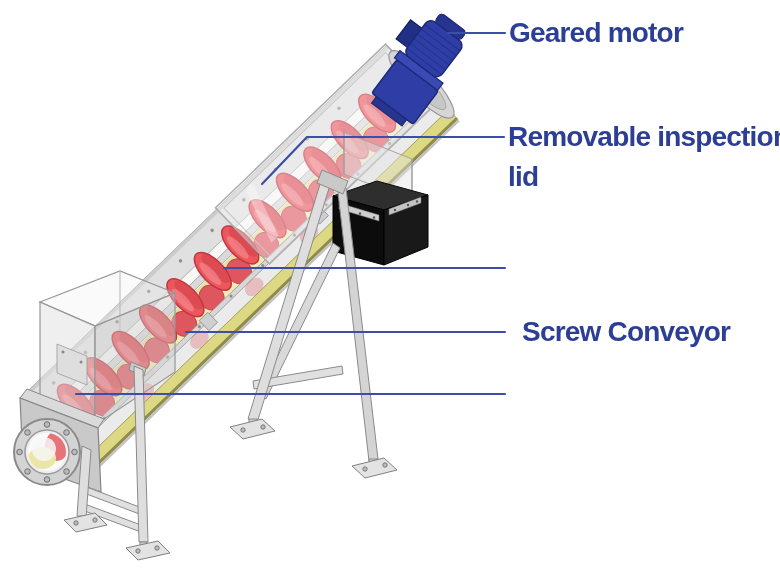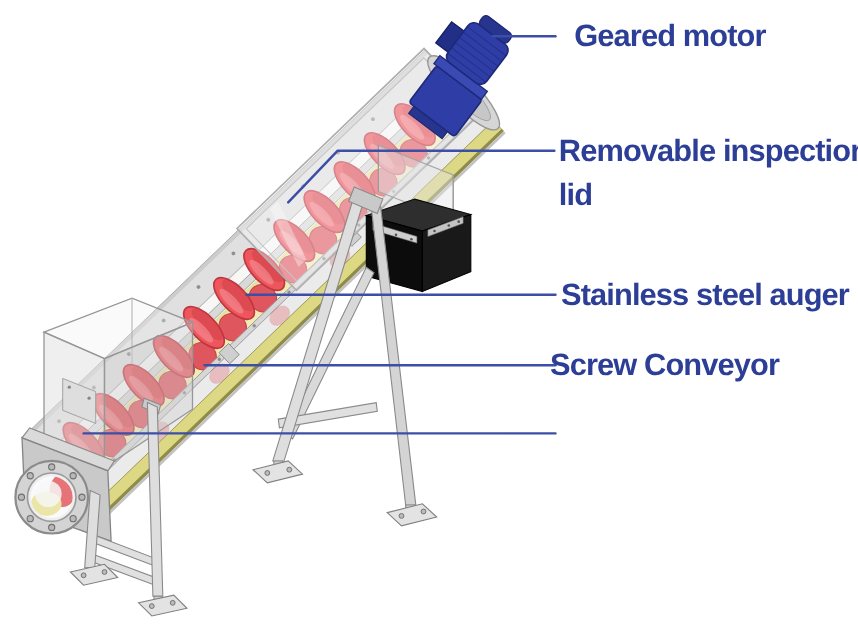--- a/index.html
+++ b/index.html
@@ -216,25 +216,24 @@
 
   <g>
     <path class="leader" d="M448,33 H505"></path>
     <path class="leader" d="M262,184 L307,137 H504"></path>
     <path class="leader" d="M224,268 H505"></path>
     <path class="leader" d="M186,332 H505"></path>
     <path class="leader" d="M76,394 H505"></path>
   </g>
 </svg>
 
-<div class="label" style="left:522px;top:13px">Geared motor</div>
+<div class="label" style="left:509px;top:13px">Geared motor</div>
 
 <div class="label" style="left:508px;top:117px">
   <span>Removable inspection</span>
   <span class="l2">lid</span>
 </div>
 
-<div class="label" style="left:510px;top:248px">Stainless steel auger</div>
-
-<div class="label" style="left:500px;top:312px">Screw Conveyor</div>
+
+<div class="label" style="left:522px;top:312px">Screw Conveyor</div>
 
 
 </div>
 
 </body></html>

